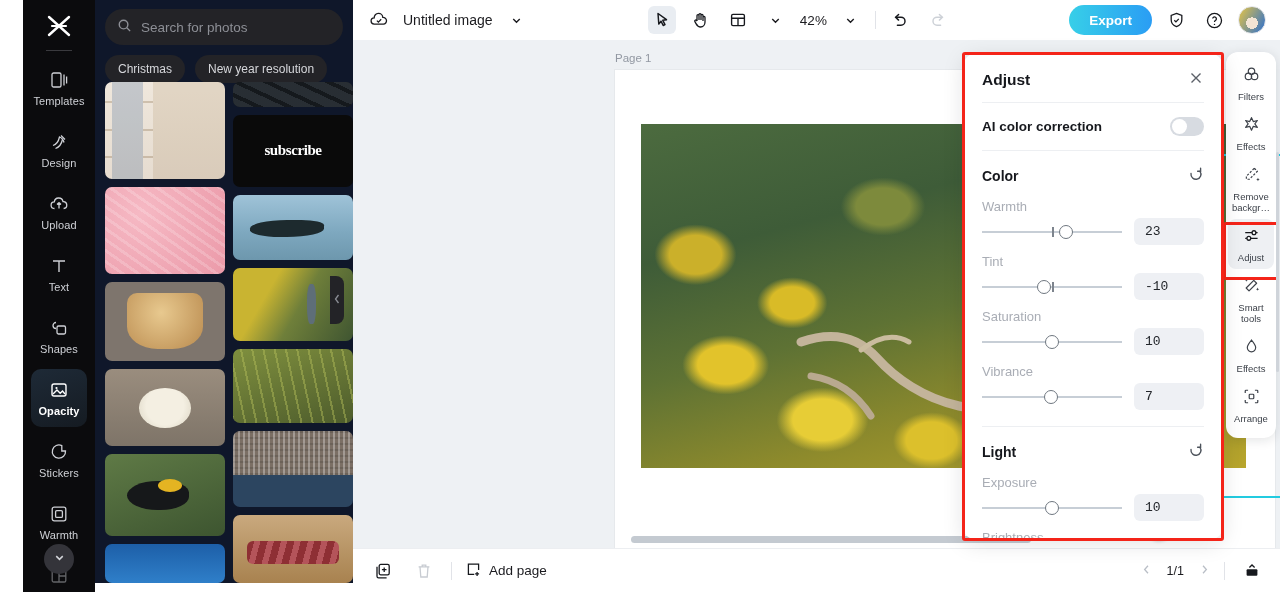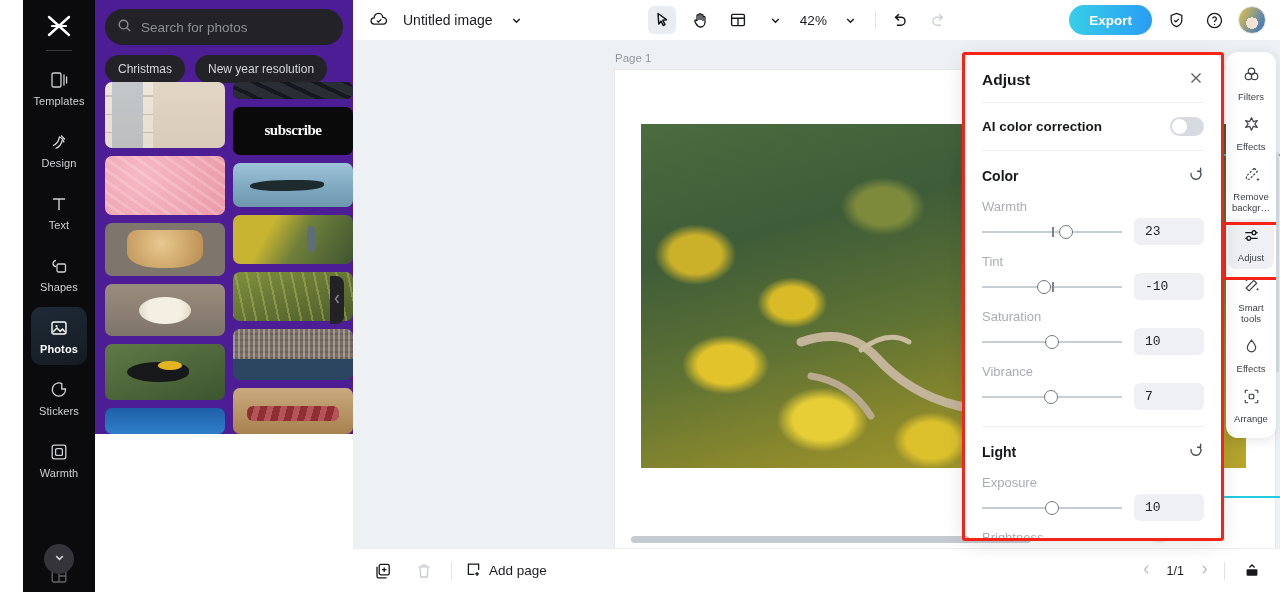--- a/index.html
+++ b/index.html
@@ -30,21 +30,21 @@
   .rail-bottom { position:absolute; bottom:2px; left:0; width:72px; display:flex; justify-content:center; }
   .rail-bottom .frag { opacity:.45; }
   .chev-circle {
     position:absolute; bottom:18px; left:50%; transform:translateX(-50%);
     width:30px;height:30px;border-radius:50%;background:#34343a;display:flex;align-items:center;justify-content:center;
     cursor:pointer;
   }
 
   
   .panel {
-    width:258px; flex:0 0 258px; height:434px; background:#4c1d95;
+    width:258px; flex:0 0 258px; height:583px; background:#0f172a;
     position:relative; overflow:hidden;
   }
   .search {
     margin:9px 10px 0 10px; height:36px; border-radius:18px; background:#232327;
     display:flex; align-items:center; padding:0 12px; gap:9px; cursor:text;
   }
   .search .ph { color:#8d8f96; font-size:13.5px; }
   .chips { display:flex; gap:10px; padding:10px 0 0 10px; }
   .chip {
     background:#232327; color:#d6d7db; font-size:12px; border-radius:14px;
@@ -257,20 +257,29 @@
       <span>
         <svg width="20" height="20" viewBox="0 0 20 20" fill="none" stroke="#cfd1d6" stroke-width="1.3">
           <path d="M4 13.5c3-1 5.5-4 6.5-8.5 2.5 1 4 3 4.5 5.5"></path>
           <path d="M6.5 16.5c3-1 6-4.5 7-9"></path>
             <path d="M12 3.5l4 4"></path>
         </svg>
       </span>
       <span class="lbl">Design</span>
     </div>
 
+    <div class="rail-item">
+      <span>
+        <svg width="20" height="20" viewBox="0 0 20 20" fill="none" stroke="#cfd1d6" stroke-width="1.3">
+          <path d="M5.5 14.5a3.3 3.3 0 01-.2-6.6A4.4 4.4 0 0114 7.6a2.9 2.9 0 01.6 6.9"></path>
+          <path d="M10 14.5V8.5M10 8.5l-2 2M10 8.5l2 2"></path>
+        </svg>
+      </span>
+      <span class="lbl">Upload</span>
+    </div>
 
     <div class="rail-item">
       <span>
         <svg width="20" height="20" viewBox="0 0 20 20" fill="none" stroke="#cfd1d6" stroke-width="1.4">
           <path d="M4 5h12M10 5v11"></path>
         </svg>
       </span>
       <span class="lbl">Text</span>
     </div>
 
@@ -285,21 +294,21 @@
     </div>
 
     <div class="rail-item active">
       <span>
         <svg width="20" height="20" viewBox="0 0 20 20" fill="none" stroke="#ffffff" stroke-width="1.4">
           <rect x="3" y="4" width="14" height="12" rx="2"></rect>
           <circle cx="7.5" cy="8" r="1.1" fill="#fff" stroke="none"></circle>
           <path d="M4 14l4-4 3.2 3.2L13.5 11l2.5 3"></path>
         </svg>
       </span>
-      <span class="lbl">Photos</span>
+      <span class="lbl">Opacity</span>
     </div>
 
     <div class="rail-item">
       <span>
         <svg width="20" height="20" viewBox="0 0 20 20" fill="none" stroke="#cfd1d6" stroke-width="1.3">
           <path d="M12.8 3.6A6.6 6.6 0 1016.5 9h-3.7V3.6z"></path>
         </svg>
       </span>
       <span class="lbl">Stickers</span>
     </div>

